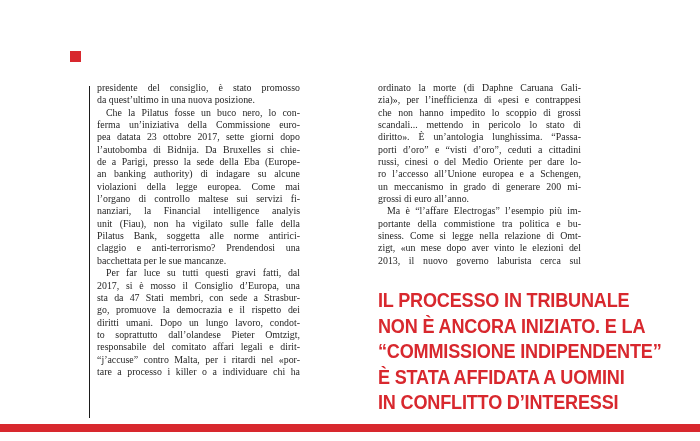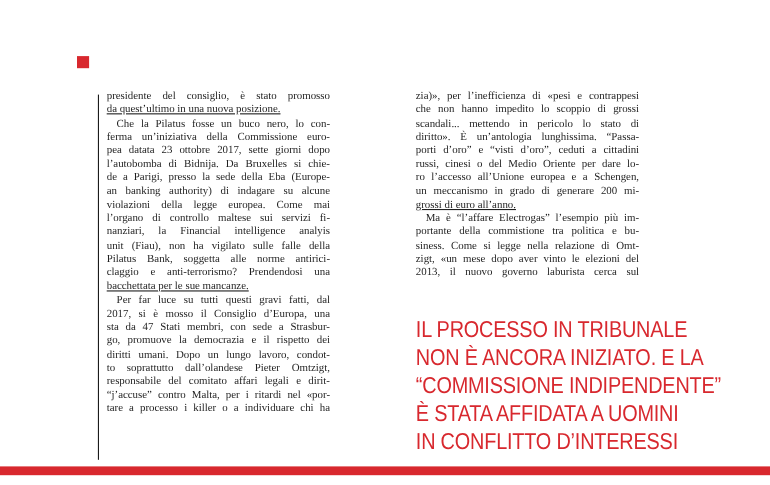--- a/index.html
+++ b/index.html
@@ -35,28 +35,28 @@
     line-height: 12.35px;
     color: var(--ink);
   }
   .col-left  { left: 97px; }
   .col-right { left: 378px; }
   .para .line {
     text-align: justify;
     text-align-last: justify;
     white-space: normal;
   }
-  .para .line.end { text-align-last: left; text-decoration: underline; }
+  .para .line.end { text-align-last: left; }
   .para.indent .line:first-child { text-indent: 9px; }
   .pull-quote {
     position: absolute;
     left: 378px; top: 287px;
     width: 322px;
     font-family: "Liberation Sans", sans-serif;
-    font-weight: 400;
+    font-weight: 700;
     font-size: 21px;
     line-height: 25.6px;
     letter-spacing: -0.2px;
     color: var(--accent);
   }
   .pq-line {
     white-space: nowrap;
     transform: scaleX(0.86);
     transform-origin: left center;
   }
@@ -104,20 +104,21 @@
         <div class="line">diritti umani. Dopo un lungo lavoro, condot-</div>
         <div class="line">to soprattutto dall’olandese Pieter Omtzigt,</div>
         <div class="line">responsabile del comitato affari legali e dirit-</div>
         <div class="line">“j’accuse” contro Malta, per i ritardi nel «por-</div>
         <div class="line">tare a processo i killer o a individuare chi ha</div>
       </div>
     </div>
 
   <div class="text-col col-right">
       <div class="para">
+        <div class="line">ordinato la morte (di Daphne Caruana Gali-</div>
         <div class="line">zia)», per l’inefficienza di «pesi e contrappesi</div>
         <div class="line">che non hanno impedito lo scoppio di grossi</div>
         <div class="line">scandali... mettendo in pericolo lo stato di</div>
         <div class="line">diritto». È un’antologia lunghissima. “Passa-</div>
         <div class="line">porti d’oro” e “visti d’oro”, ceduti a cittadini</div>
         <div class="line">russi, cinesi o del Medio Oriente per dare lo-</div>
         <div class="line">ro l’accesso all’Unione europea e a Schengen,</div>
         <div class="line">un meccanismo in grado di generare 200 mi-</div>
         <div class="line end">grossi di euro all’anno.</div>
       </div>

